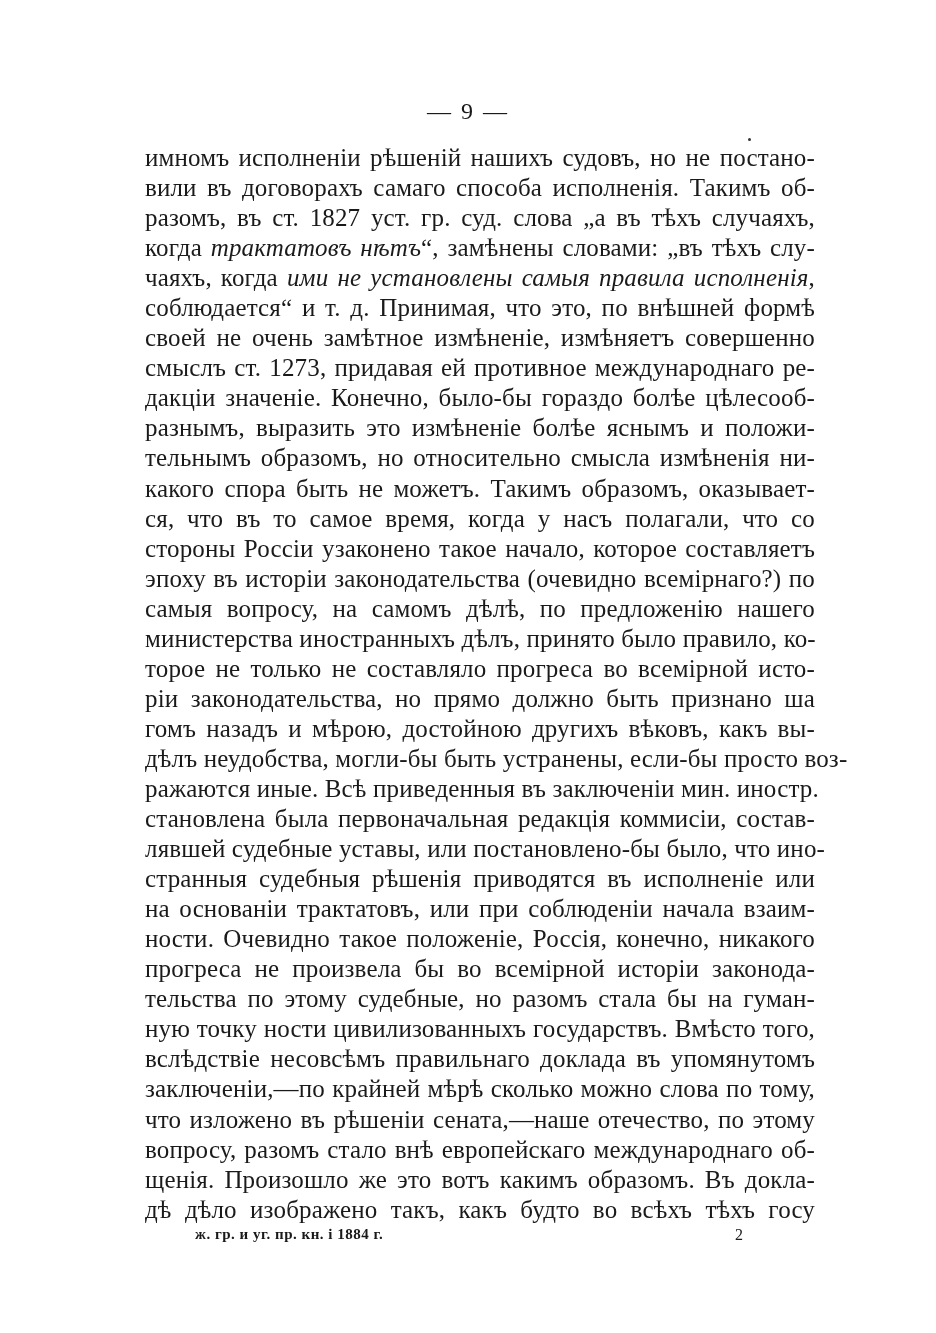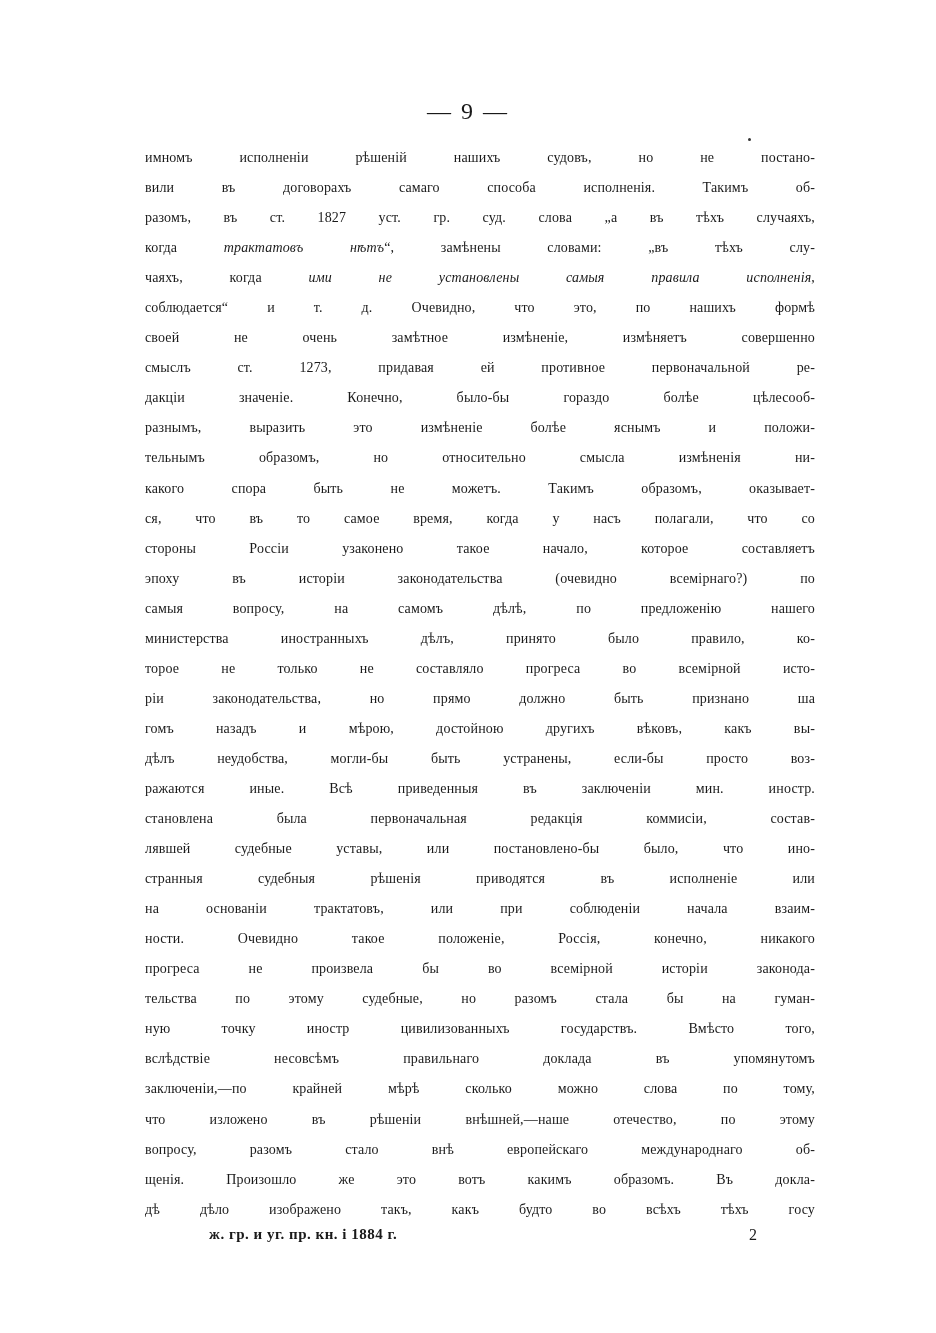--- a/index.html
+++ b/index.html
@@ -37,35 +37,35 @@
     .body-text {
       position: absolute;
       top: 143px;
       left: 145px;
       width: 670px;
     }
     .line {
       display: block;
       height: 30.05px;
       line-height: 30px;
-      font-size: 14px;
+      font-size: 25px;
       text-align: justify;
       text-align-last: justify;
       white-space: nowrap;
       font-family: "Liberation Serif", serif;
       font-weight: 500;
       letter-spacing: 0.15px;
     }
     .line .it {
       font-style: italic;
     }
     .footer {
       position: absolute;
       top: 1226px;
-      left: 159px;
+      left: 145px;
       width: 670px;
       height: 24px;
       font-family: "Liberation Serif", serif;
       font-size: 15px;
     }
     .signature {
       position: absolute;
       left: 50px;
       top: 0;
       font-weight: bold;
@@ -84,23 +84,23 @@
 <div>
   <div class="page-number">— 9 —</div>
   <div class="speck"></div>
 
   <div class="body-text" id="body-text">
       <div class="line"><span>имномъ исполненіи рѣшеній нашихъ судовъ, но не постано-</span></div>
       <div class="line"><span>вили въ договорахъ самаго способа исполненія. Такимъ об-</span></div>
       <div class="line"><span>разомъ, въ ст. 1827 уст. гр. суд. слова „а въ тѣхъ случаяхъ,</span></div>
       <div class="line"><span>когда </span><span class="it">трактатовъ нѣтъ</span><span>“, замѣнены словами: „въ тѣхъ слу-</span></div>
       <div class="line"><span>чаяхъ, когда </span><span class="it">ими не установлены самыя правила исполненія</span><span>,</span></div>
-      <div class="line"><span>соблюдается“ и т. д. Очевидно, что это, по нашихъ формѣ</span></div>
+      <div class="line"><span>соблюдается“ и т. д. Принимая, что это, по внѣшней формѣ</span></div>
       <div class="line"><span>своей не очень замѣтное измѣненіе, измѣняетъ совершенно</span></div>
-      <div class="line"><span>смыслъ ст. 1273, придавая ей противное первоначальной ре-</span></div>
+      <div class="line"><span>смыслъ ст. 1273, придавая ей противное международнаго ре-</span></div>
       <div class="line"><span>дакціи значеніе. Конечно, было-бы гораздо болѣе цѣлесооб-</span></div>
       <div class="line"><span>разнымъ, выразить это измѣненіе болѣе яснымъ и положи-</span></div>
       <div class="line"><span>тельнымъ образомъ, но относительно смысла измѣненія ни-</span></div>
       <div class="line"><span>какого спора быть не можетъ. Такимъ образомъ, оказывает-</span></div>
       <div class="line"><span>ся, что въ то самое время, когда у насъ полагали, что со</span></div>
       <div class="line"><span>стороны Россіи узаконено такое начало, которое составляетъ</span></div>
       <div class="line"><span>эпоху въ исторіи законодательства (очевидно всемірнаго?) по</span></div>
       <div class="line"><span>самыя вопросу, на самомъ дѣлѣ, по предложенію нашего</span></div>
       <div class="line"><span>министерства иностранныхъ дѣлъ, принято было правило, ко-</span></div>
       <div class="line"><span>торое не только не составляло прогреса во всемірной исто-</span></div>
@@ -108,24 +108,24 @@
       <div class="line"><span>гомъ назадъ и мѣрою, достойною другихъ вѣковъ, какъ вы-</span></div>
       <div class="line"><span>дѣлъ неудобства, могли-бы быть устранены, если-бы просто воз-</span></div>
       <div class="line"><span>ражаются иные. Всѣ приведенныя въ заключеніи мин. иностр.</span></div>
       <div class="line"><span>становлена была первоначальная редакція коммисіи, состав-</span></div>
       <div class="line"><span>лявшей судебные уставы, или постановлено-бы было, что ино-</span></div>
       <div class="line"><span>странныя судебныя рѣшенія приводятся въ исполненіе или</span></div>
       <div class="line"><span>на основаніи трактатовъ, или при соблюденіи начала взаим-</span></div>
       <div class="line"><span>ности. Очевидно такое положеніе, Россія, конечно, никакого</span></div>
       <div class="line"><span>прогреса не произвела бы во всемірной исторіи законода-</span></div>
       <div class="line"><span>тельства по этому судебные, но разомъ стала бы на гуман-</span></div>
-      <div class="line"><span>ную точку иностр цивилизованныхъ государствъ. Вмѣсто того,</span></div>
+      <div class="line"><span>ную точку ности цивилизованныхъ государствъ. Вмѣсто того,</span></div>
       <div class="line"><span>вслѣдствіе несовсѣмъ правильнаго доклада въ упомянутомъ</span></div>
       <div class="line"><span>заключеніи,—по крайней мѣрѣ сколько можно слова по тому,</span></div>
-      <div class="line"><span>что изложено въ рѣшеніи внѣшней,—наше отечество, по этому</span></div>
+      <div class="line"><span>что изложено въ рѣшеніи сената,—наше отечество, по этому</span></div>
       <div class="line"><span>вопросу, разомъ стало внѣ европейскаго международнаго об-</span></div>
       <div class="line"><span>щенія. Произошло же это вотъ какимъ образомъ. Въ докла-</span></div>
       <div class="line"><span>дѣ дѣло изображено такъ, какъ будто во всѣхъ тѣхъ госу</span></div>
     </div>
 
   <div class="footer">
     <span class="signature">ж. гр. и уг. пр. кн. і 1884 г.</span>
     <span class="sheet-number">2</span>
   </div>
 </div>

